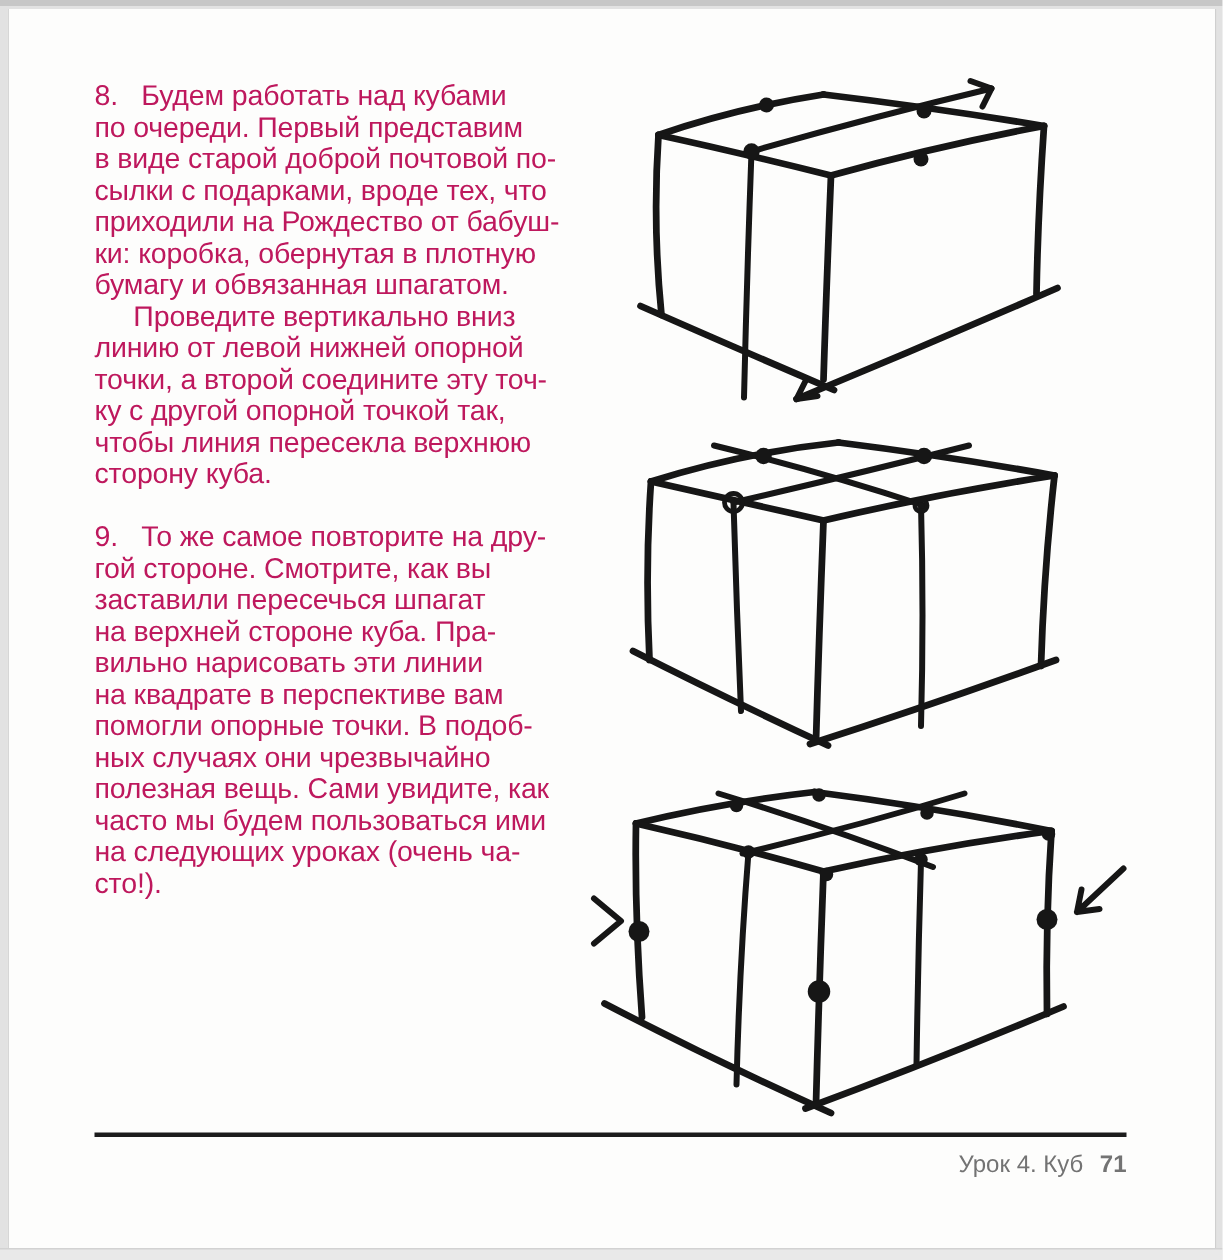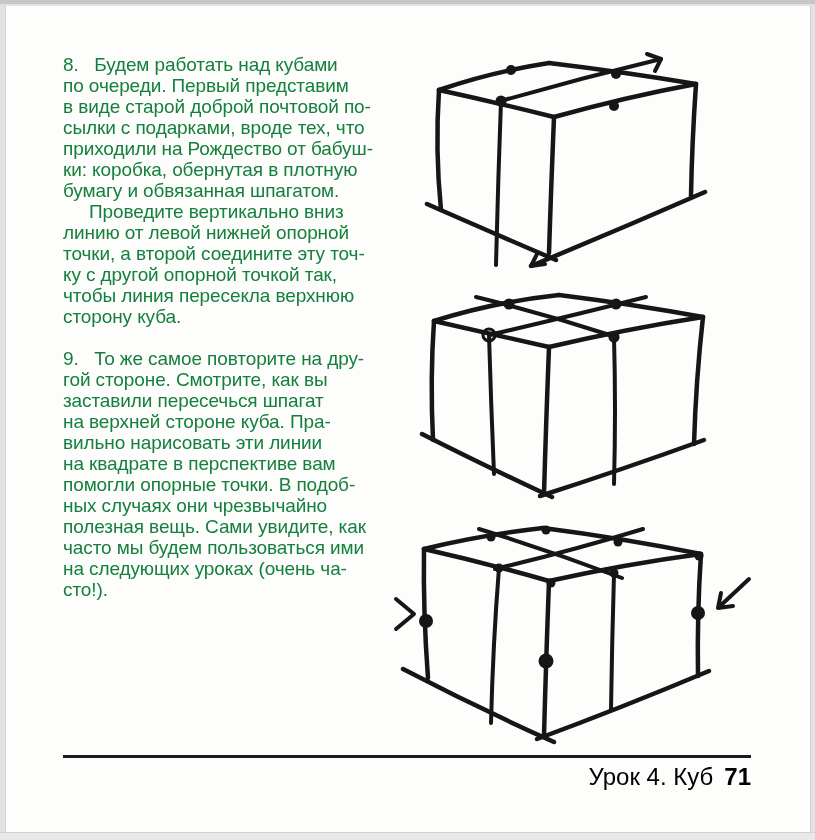--- a/index.html
+++ b/index.html
@@ -9,33 +9,33 @@
     font-family:"Liberation Sans", sans-serif;
   }
   .top-strip { position:absolute; left:0; top:0; width:815px; height:4px; background:#c7c7c7; }
   .bottom-strip { position:absolute; left:0; top:832px; width:815px; height:8px; background:#e9e9e9; border-top:1px solid #d2d2d2; }
   .page {
     position:absolute; left:5px; top:6px; width:804px; height:826px;
     background:#fdfdfc; border-left:1px solid #d6d6d6; border-right:1px solid #cfcfcf;
   }
   .text-col {
     position:absolute; left:57px; top:48px; width:360px;
-    color:#15803d; font-size:19px; line-height:21px; letter-spacing:-0.1px;
+    color:#be185d; font-size:19px; line-height:21px; letter-spacing:-0.1px;
   }
   .para { white-space:pre; margin:0 0 21px 0; }
   .cube { position:absolute; }
   .cube path, .cube line, .cube polyline { stroke:#161616; fill:none; stroke-linecap:round; stroke-linejoin:round; }
   .cube .edge { stroke-width:4.5px; }
   .cube .guide { stroke-width:4px; }
   .cube circle.dot { fill:#161616; stroke:none; }
   .cube circle.ring { fill:none; stroke:#161616; stroke-width:3.2px; }
   .footer-rule { position:absolute; left:57px; top:749px; width:688px; height:2.5px; background:#1c1c1c; }
   .footer {
     position:absolute; left:57px; top:758px; width:688px;
-    text-align:right; color:#000000; font-size:24px; line-height:26px;
+    text-align:right; color:#737373; font-size:16px; line-height:26px;
   }
   .footer .pn { font-weight:bold; margin-left:11px; }
 </style>
 </head>
 <body>
 
 <div class="top-strip"></div>
 <div class="bottom-strip"></div>
 
 <div class="page">

